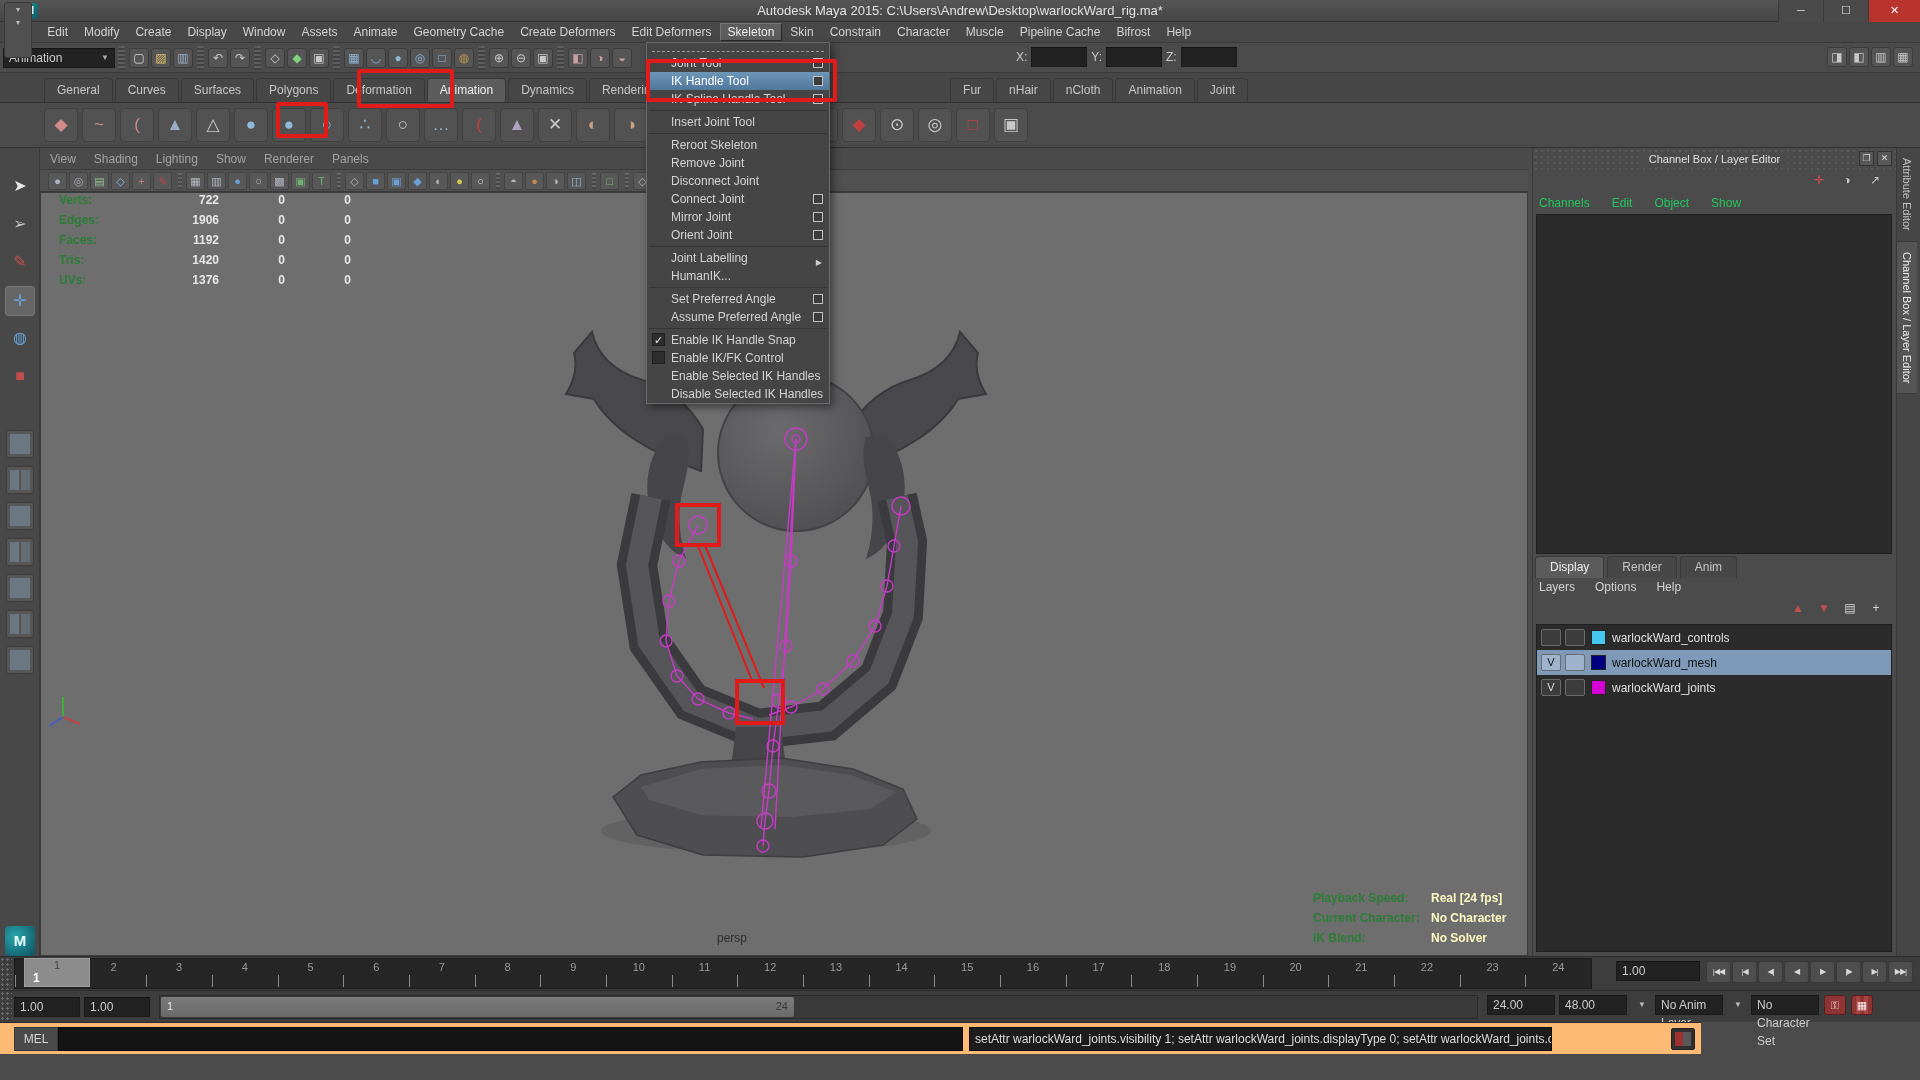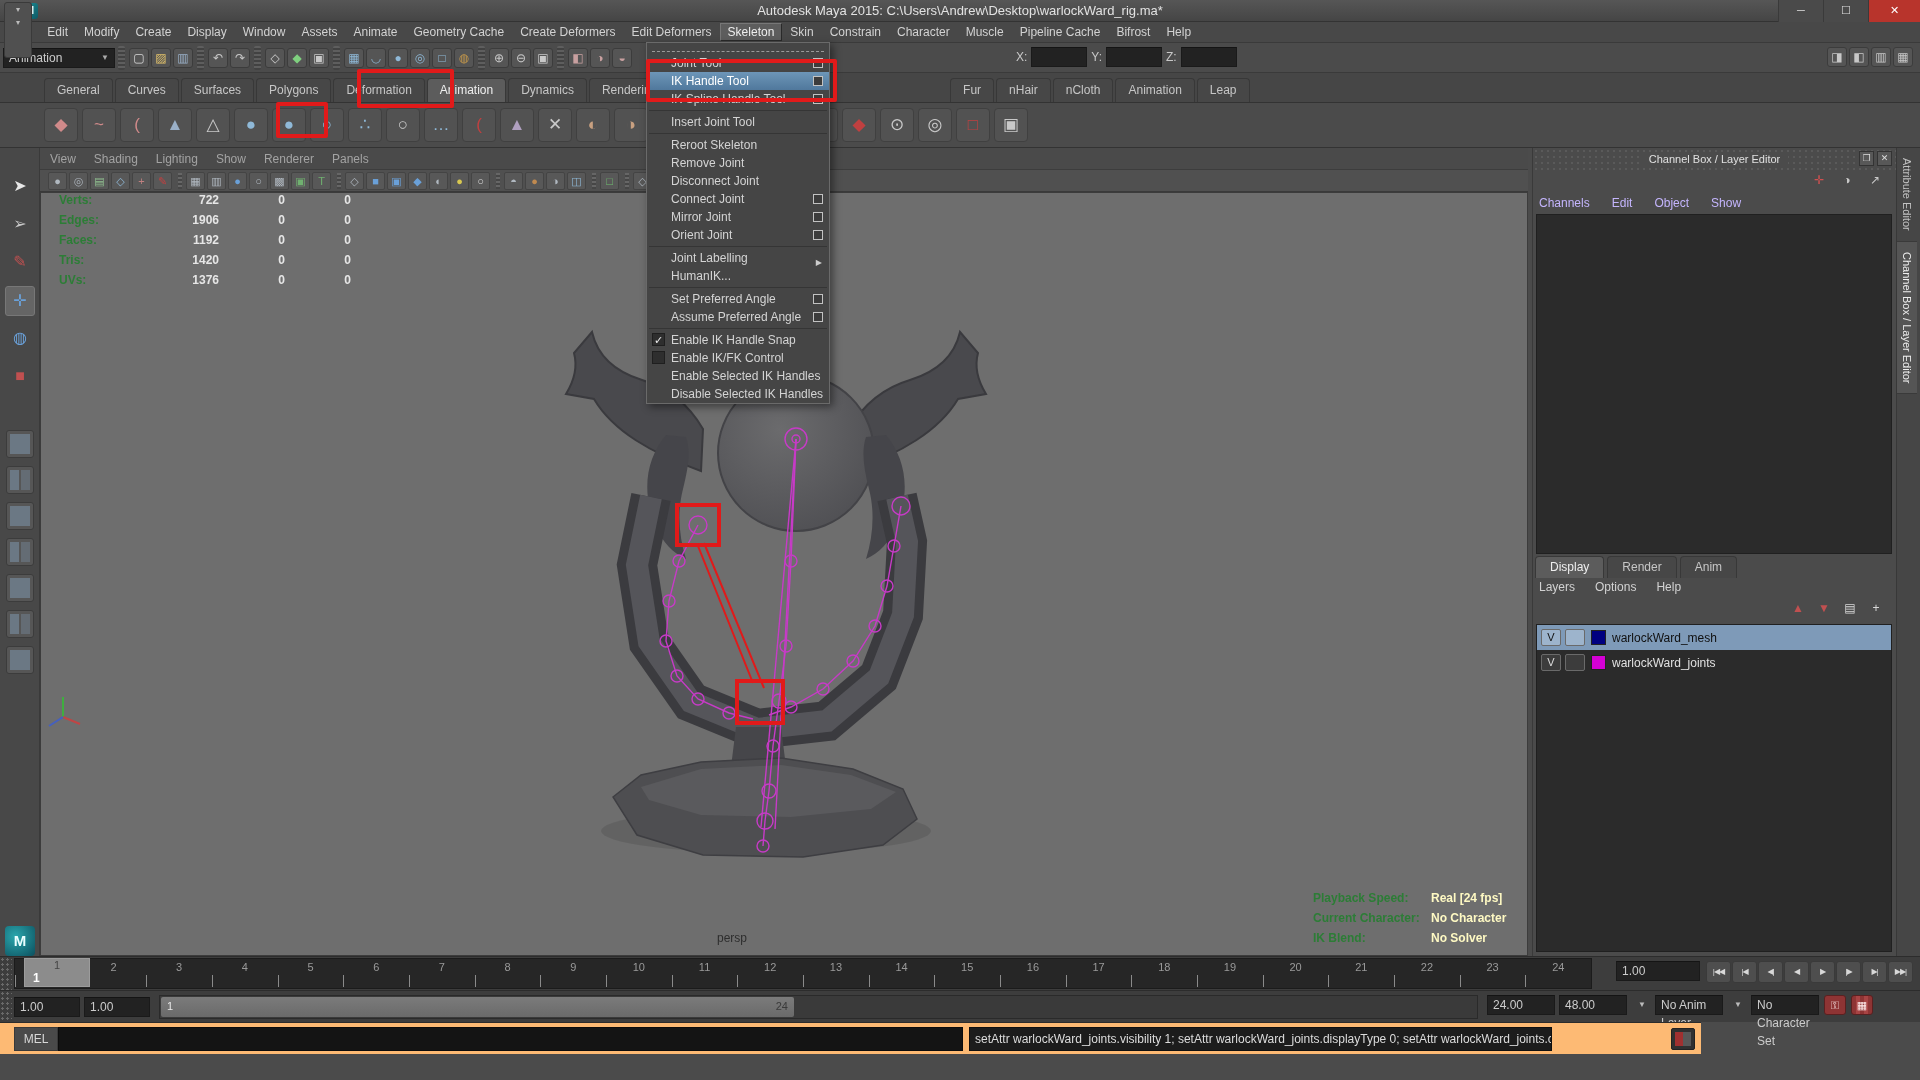--- a/index.html
+++ b/index.html
@@ -70,21 +70,21 @@
   .persp-label { position:absolute; left:676px; top:738px; color:#2e2e2e; font-size:12px; }
 
   
   .right-panel { position:absolute; left:1532px; top:148px; width:364px; height:808px; background:#4b4b4b; border-left:1px solid #3a3a3a; }
   .rp-header { position:relative; height:22px; background:radial-gradient(circle, #5a5a5a 1px, transparent 1.2px) 0 0/6px 6px #4b4b4b; text-align:center; line-height:22px; color:#e0e0e0; font-size:11px; }
   .rp-header .hdr-title { background:#4b4b4b; padding:0 8px; }
   .rp-winbtn { position:absolute; top:3px; width:15px; height:15px; background:#585858; border:1px solid #333; color:#ddd; font-size:9px; line-height:13px; text-align:center; }
   .rp-icons { height:22px; display:flex; justify-content:flex-end; align-items:center; padding-right:10px; gap:6px; }
   .rp-icons .sl-icon { background:transparent; border:none; }
   .rp-menu { height:22px; display:flex; align-items:center; padding-left:6px; }
-  .rp-menu span { margin-right:22px; color:#c4b5fd; }
+  .rp-menu span { margin-right:22px; color:#22c55e; }
   .channel-area { position:absolute; left:3px; top:66px; width:356px; height:340px; background:#2b2b2b; border:1px solid #202020; }
   .layer-tabs { position:absolute; left:2px; top:408px; display:flex; }
   .layer-tab { padding:3px 14px 4px; margin-right:3px; background:#474747; border:1px solid #383838; border-bottom:none; border-radius:4px 4px 0 0; color:#c6c6c6; }
   .layer-tab.active { background:#5c5c5c; color:#eee; }
   .layer-menu { position:absolute; left:6px; top:432px; display:flex; }
   .layer-menu span { margin-right:20px; color:#d2d2d2; }
   .layer-icons { position:absolute; right:10px; top:452px; display:flex; gap:6px; }
   .li-icon { width:20px; height:18px; text-align:center; line-height:17px; font-size:12px; }
   .layer-list { position:absolute; left:3px; top:476px; width:356px; height:328px; background:#2b2b2b; border:1px solid #202020; }
   .layer-row { height:25px; display:flex; align-items:center; padding-left:4px; color:#e0e0e0; }
@@ -243,21 +243,21 @@
       <span class="shelf-tab">Deformation</span>
       <span class="shelf-tab active">Animation</span>
       <span class="shelf-tab">Dynamics</span>
       <span class="shelf-tab">Rendering</span>
       <span class="shelf-tab">PaintEffects</span>
       <span class="shelf-tab-spacer"></span>
       <span class="shelf-tab">Fur</span>
       <span class="shelf-tab">nHair</span>
       <span class="shelf-tab">nCloth</span>
       <span class="shelf-tab">Animation</span>
-      <span class="shelf-tab">Leap</span>
+      <span class="shelf-tab">Joint</span>
     </div>
   <div class="shelf-grip">▾<br>▾</div>
   <div class="shelf-icons" id="shelf-icons">
       <div class="shelf-icon" style="color: rgb(208, 138, 138);">◆</div>
       <div class="shelf-icon" style="color: rgb(208, 138, 138);">~</div>
       <div class="shelf-icon" style="color: rgb(208, 138, 138);">(</div>
       <div class="shelf-icon" style="color: rgb(154, 176, 200);">▲</div>
       <div class="shelf-icon" style="color: rgb(200, 200, 200);">△</div>
       <div class="shelf-icon" style="color: rgb(143, 185, 216);">●</div>
       <div class="shelf-icon" style="color: rgb(143, 185, 216);">●</div>
@@ -499,20 +499,26 @@
         <span>Options</span>
         <span>Help</span>
       </div>
     <div class="layer-icons" id="layer-icons">
         <div class="li-icon" style="color: rgb(192, 80, 80);">▲</div>
         <div class="li-icon" style="color: rgb(192, 80, 80);">▼</div>
         <div class="li-icon" style="color: rgb(216, 216, 216);">▤</div>
         <div class="li-icon" style="color: rgb(216, 216, 216);">+</div>
       </div>
     <div class="layer-list" id="layer-list">
+        <div class="layer-row">
+          <div class="lr-box"></div>
+          <div class="lr-box"></div>
+          <div class="lr-swatch" style="background: rgb(69, 200, 240);"></div>
+          <span>warlockWard_controls</span>
+        </div>
         <div class="layer-row selected">
           <div class="lr-box">V</div>
           <div class="lr-box"></div>
           <div class="lr-swatch" style="background: rgb(0, 0, 128);"></div>
           <span>warlockWard_mesh</span>
         </div>
         <div class="layer-row">
           <div class="lr-box">V</div>
           <div class="lr-box"></div>
           <div class="lr-swatch" style="background: rgb(212, 0, 212);"></div>

